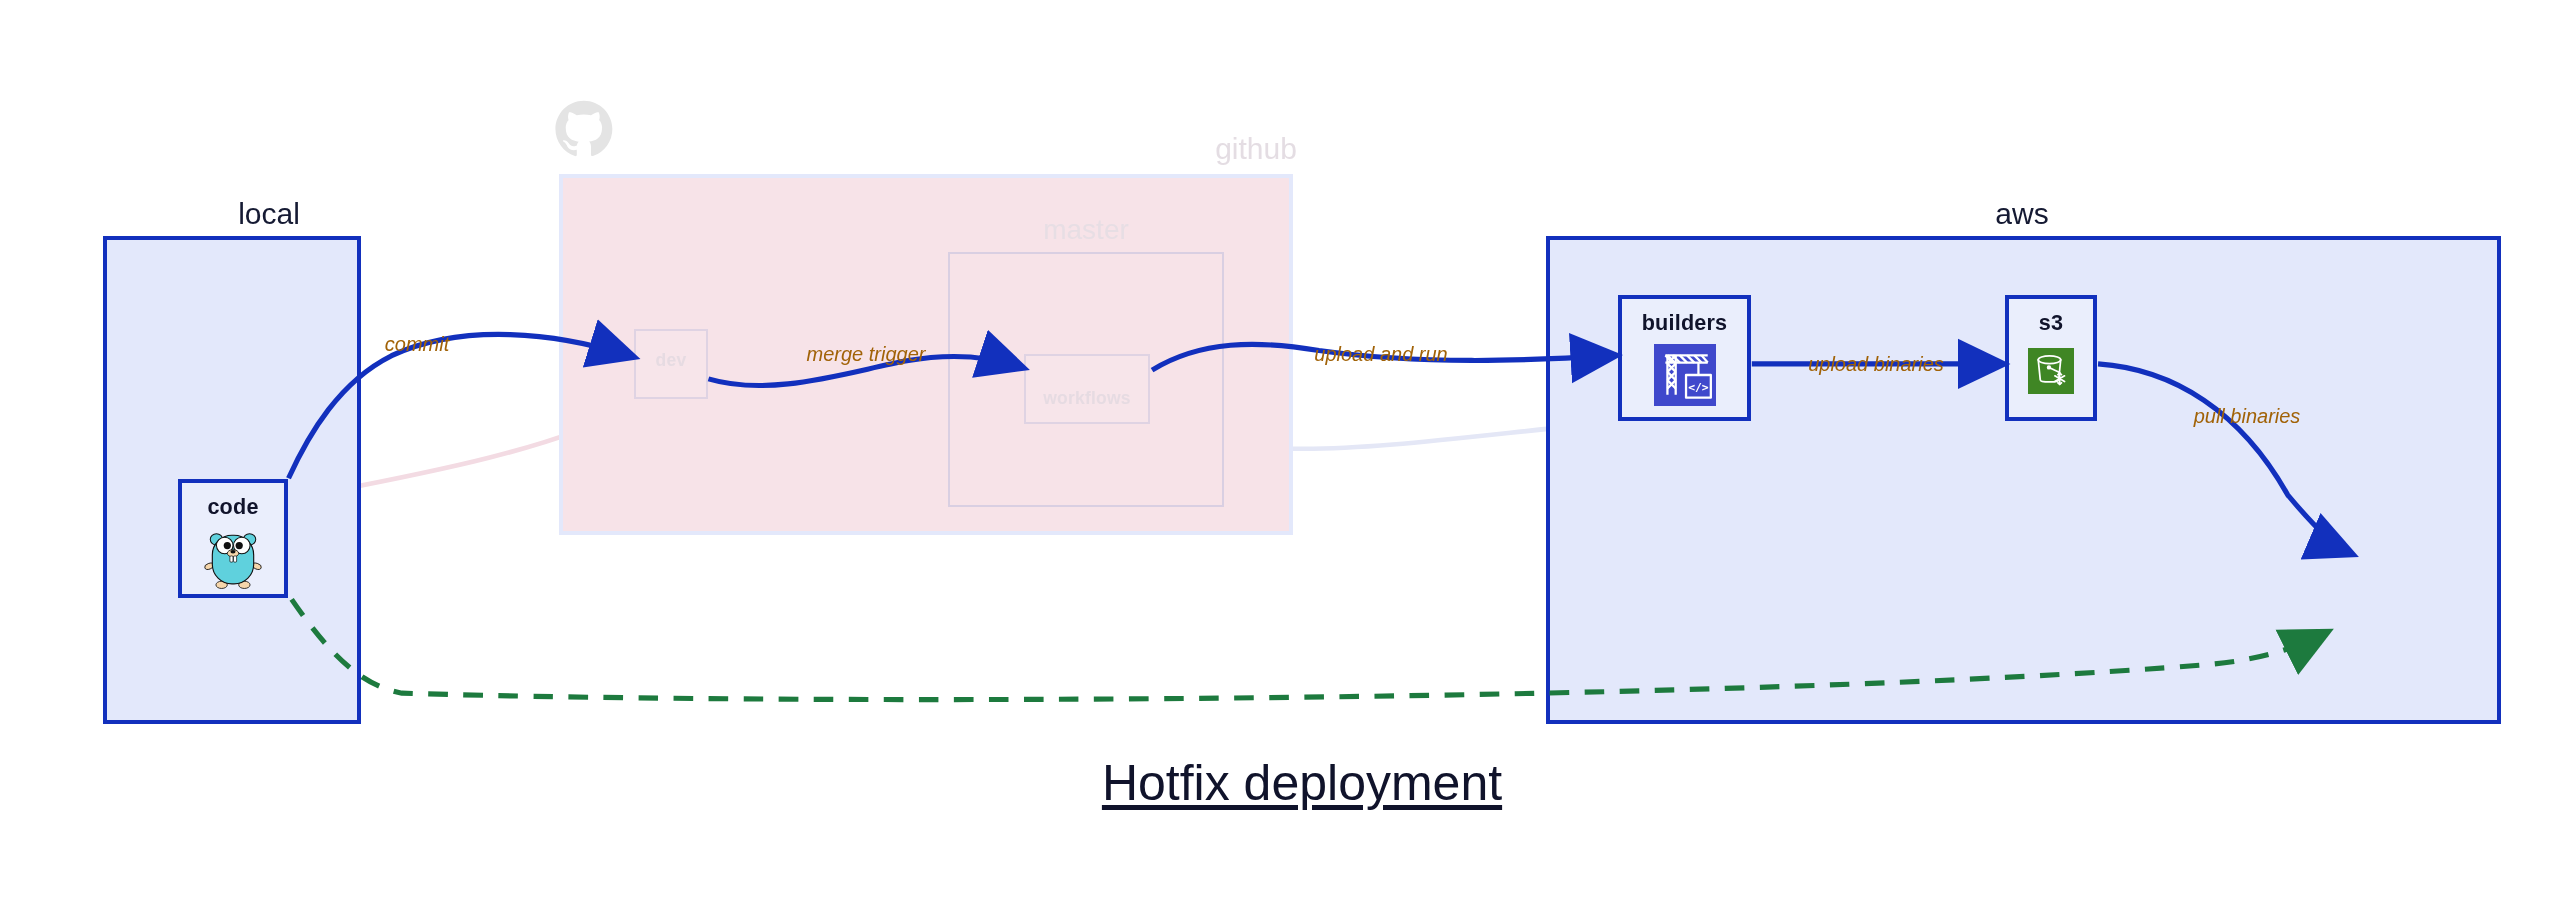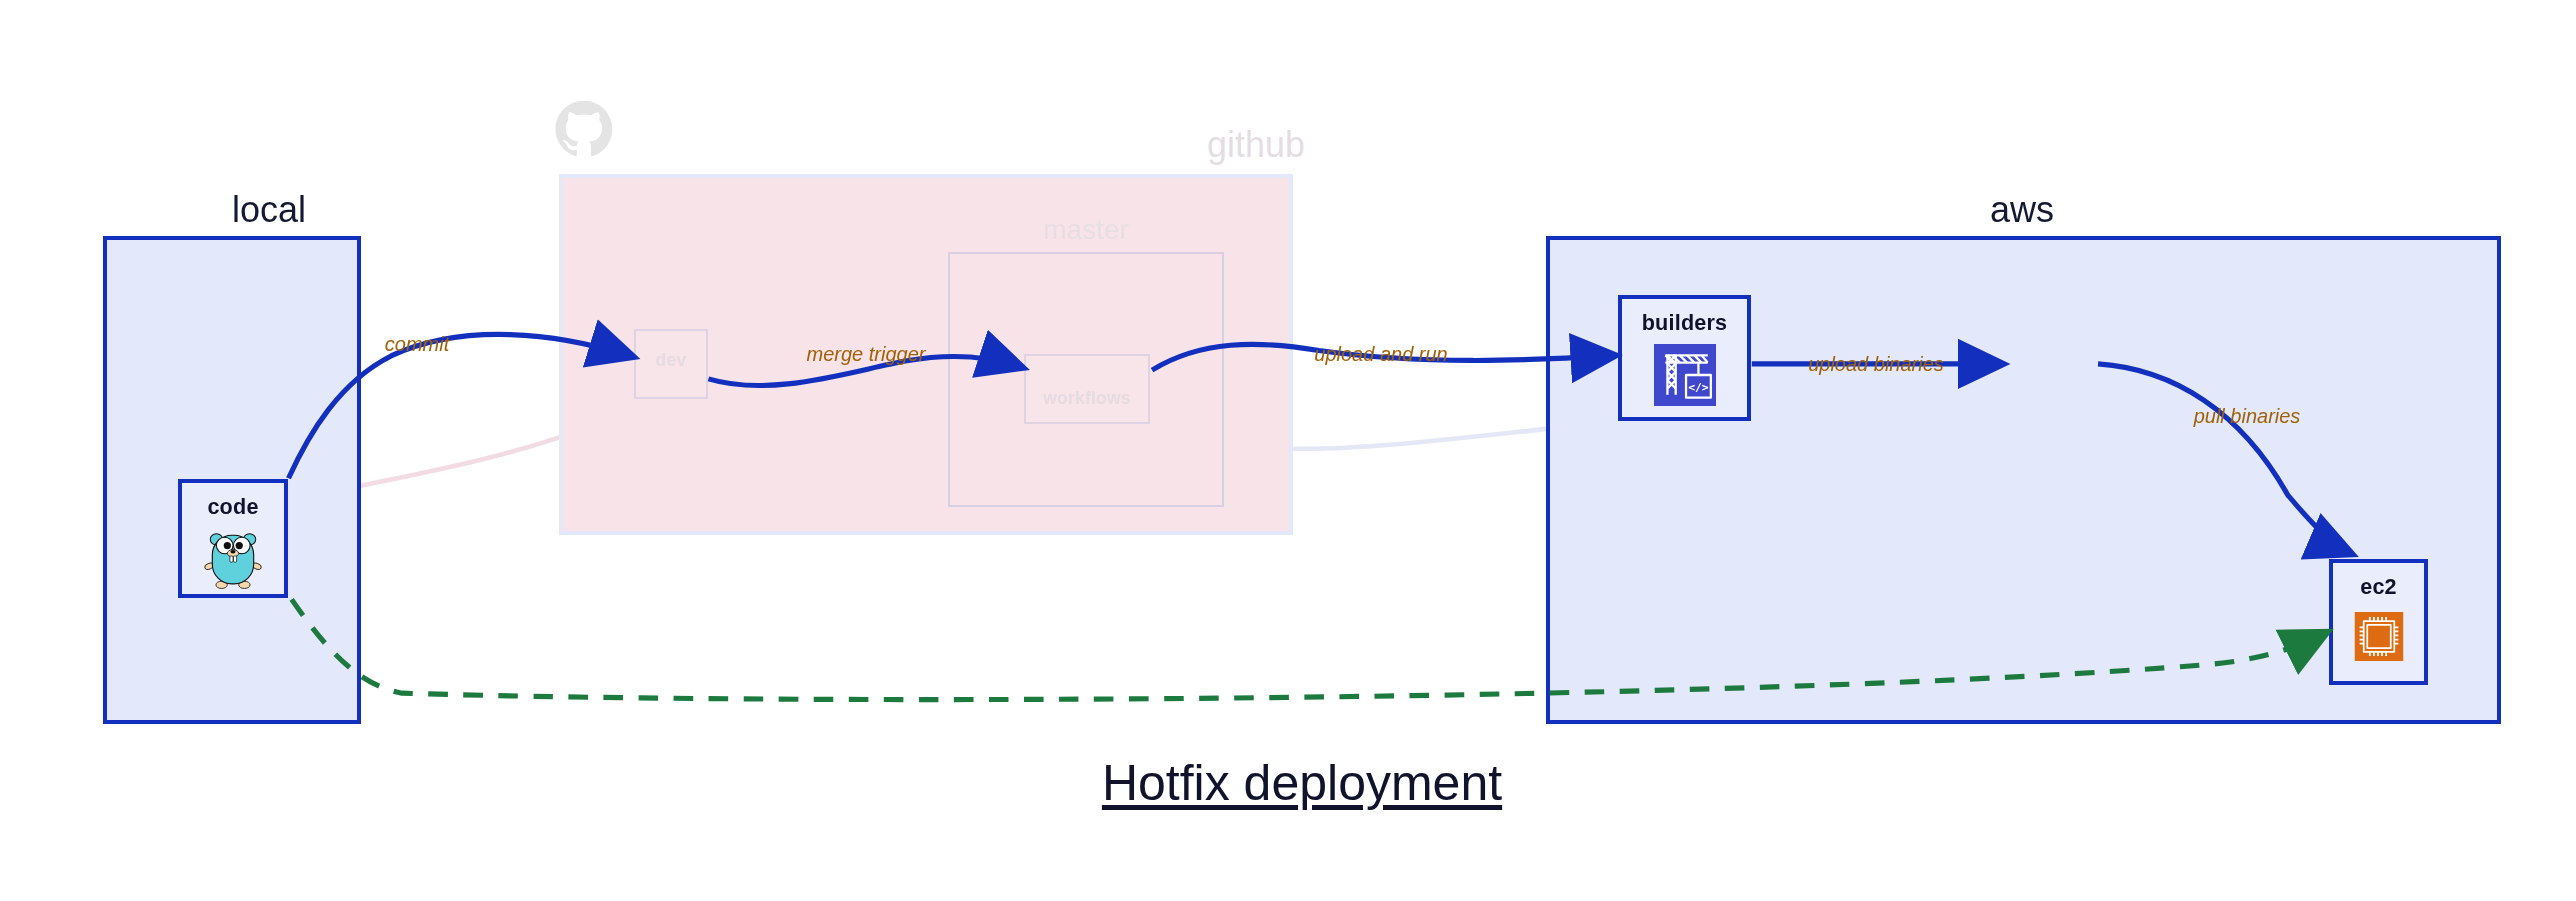--- a/index.html
+++ b/index.html
@@ -17,21 +17,21 @@
     background:#e3e8fb;border:4.6px solid #1230bd;
   }
   .cluster-github{
     background:#f7e3e8;border:4.6px solid #e3e8fb;
   }
   .cluster-master{
     background:rgba(247,227,232,0.0);border:2.1px solid #d9cfe2;
   }
   .cluster-title{
     position:absolute;white-space:nowrap;
-    font-size:36px;color:#151a33;font-weight:400;
+    font-size:30px;color:#151a33;font-weight:400;
     transform:translate(-50%,-100%);
   }
   .cluster-title.faded{color:#e4dde3;}
   .cluster-title.master{color:#e7dee4;font-size:28px;}
 
   
   .node{position:absolute;box-sizing:border-box;background:#eaeefc;border:4.1px solid #1230bd;padding-left:10px;}
   .node .nlabel{
     position:absolute;left:0;right:0;top:11.3px;text-align:center;
     font-weight:700;font-size:21.6px;color:#10132b;letter-spacing:0.2px;
@@ -170,41 +170,40 @@
 
           <rect x="62" y="60" width="48" height="44"></rect>
         </g>
         <g fill="#fff" font-family="DejaVu Sans Mono, monospace" font-size="22" font-weight="700">
           <text x="86" y="90" text-anchor="middle">&lt;/&gt;</text>
         </g>
       </svg>
     </div>
   </div>
 
-
-  <div class="node" style="left:2329px;top:559px;width:99px;height:126px;">
-    <div class="nlabel">ec2</div>
+  <div class="node" style="left:2005px;top:295px;width:92px;height:126px;">
+    <div class="nlabel">s3</div>
     <div class="nicon" style="top:49px;">
-      <svg class="tile" width="49" height="49" viewBox="0 0 96 96">
-        <rect width="96" height="96" fill="#dd6b11"></rect>
-        <g fill="none" stroke="#fff" stroke-width="3.4" stroke-linejoin="round">
-          <rect x="25" y="25" width="46" height="46"></rect>
-          <rect x="18" y="18" width="60" height="60"></rect>
-
-          <path d="M30 18 L30 10 M38 18 L38 10 M46 18 L46 10 M54 18 L54 10 M62 18 L62 10"></path>
-
-          <path d="M30 78 L30 86 M38 78 L38 86 M46 78 L46 86 M54 78 L54 86 M62 78 L62 86"></path>
-
-          <path d="M18 30 L10 30 M18 38 L10 38 M18 46 L10 46 M18 54 L10 54 M18 62 L10 62"></path>
-
-          <path d="M78 30 L86 30 M78 38 L86 38 M78 46 L86 46 M78 54 L86 54 M78 62 L86 62"></path>
+      <svg class="tile" width="46" height="46" viewBox="0 0 90 90">
+        <rect width="90" height="90" fill="#3f8624"></rect>
+        <g fill="none" stroke="#fff" stroke-width="3.4" stroke-linecap="round" stroke-linejoin="round">
+          <ellipse cx="42" cy="23" rx="22" ry="7.5"></ellipse>
+          <path d="M20 23 L24 62 C24 68 60 68 60 62 L64 23"></path>
+          <path d="M41 38 L62 48"></path>
+          <circle cx="41" cy="38" r="2.6" fill="#fff"></circle>
+
+          <g transform="translate(62,60)">
+            <path d="M0,-11 L0,11 M-9.5,-5.5 L9.5,5.5 M-9.5,5.5 L9.5,-5.5"></path>
+            <path d="M-3.5,-8 L0,-11 L3.5,-8 M-3.5,8 L0,11 L3.5,8"></path>
+          </g>
         </g>
       </svg>
     </div>
   </div>
+
 
   <svg class="layer" viewBox="0 0 5054 1750">
 
     <path d="M560,928 C600,840 660,740 760,690 C900,625 1080,646 1222,690" fill="none" stroke="#1230bd" stroke-width="10" marker-end="url(#ah-blue)"></path>
 
     <path d="M1375,735 C1500,772 1650,720 1760,700 C1850,684 1920,692 1978,711" fill="none" stroke="#1230bd" stroke-width="10" marker-end="url(#ah-blue)"></path>
 
     <path d="M2236,718 C2330,660 2440,660 2560,680 C2760,708 2960,700 3128,690" fill="none" stroke="#1230bd" stroke-width="10" marker-end="url(#ah-blue)"></path>
 
     <path d="M3400,706 L3880,706" fill="none" stroke="#1230bd" stroke-width="10" marker-end="url(#ah-blue)"></path>

